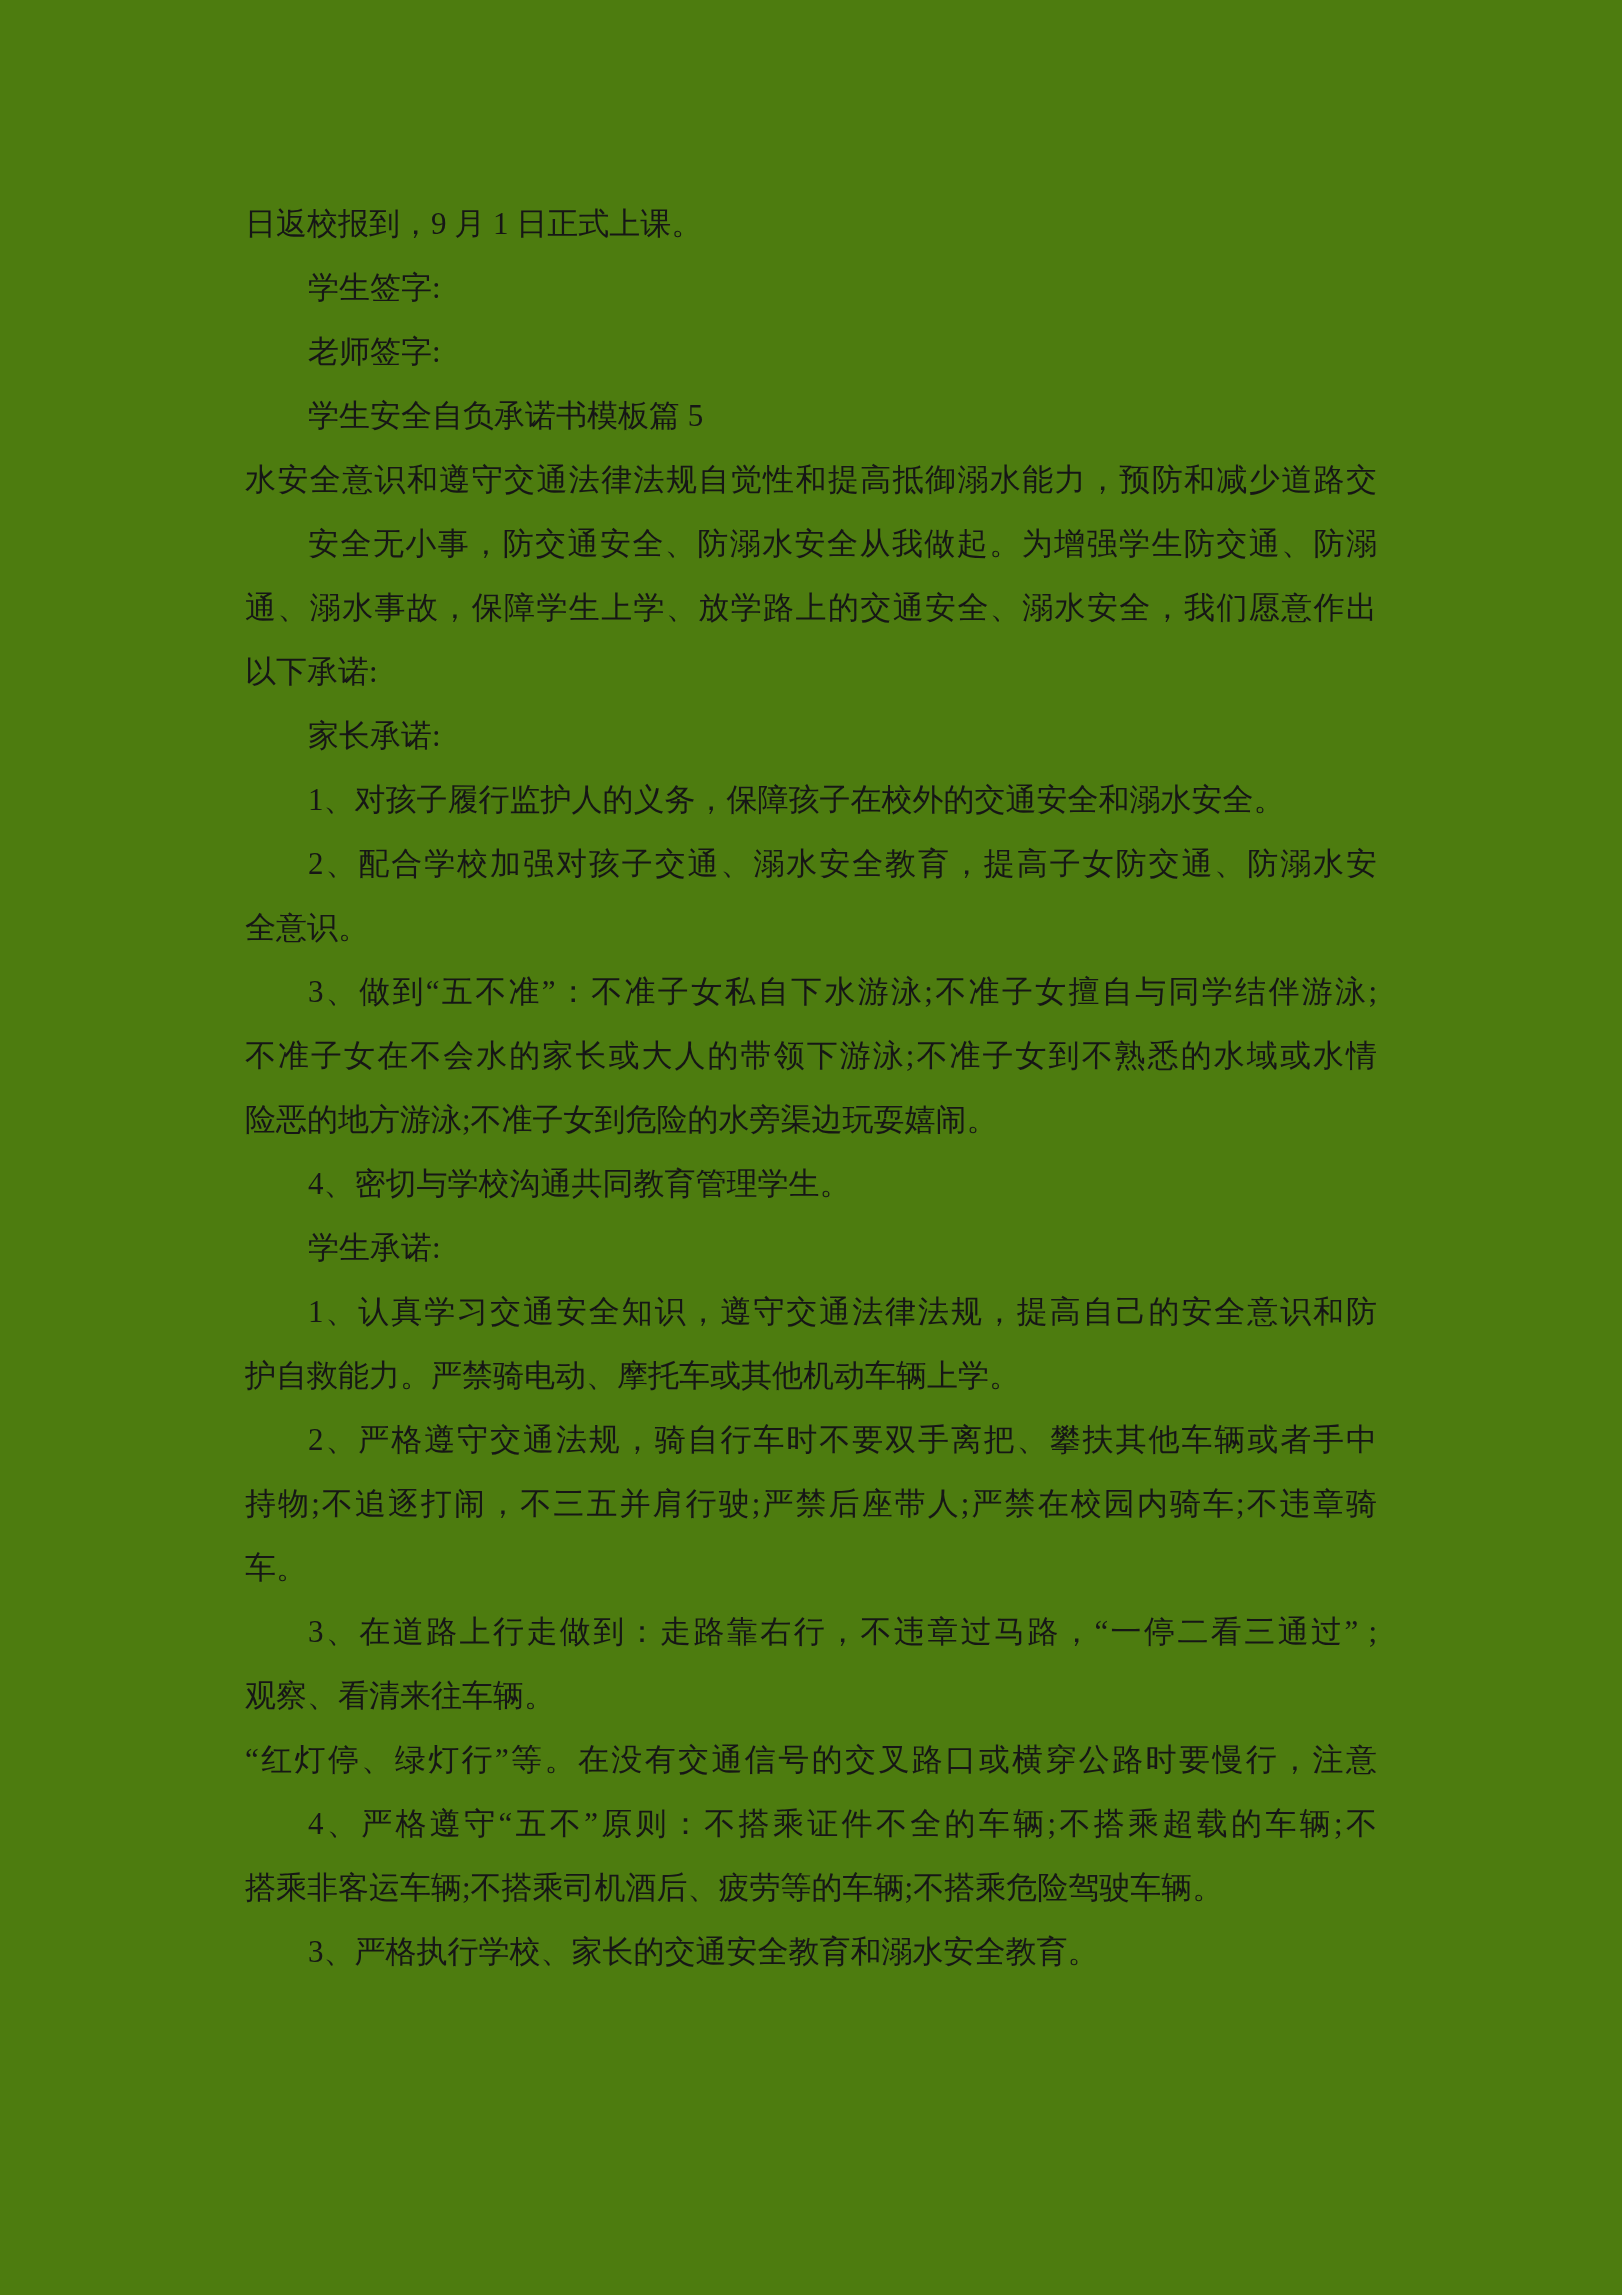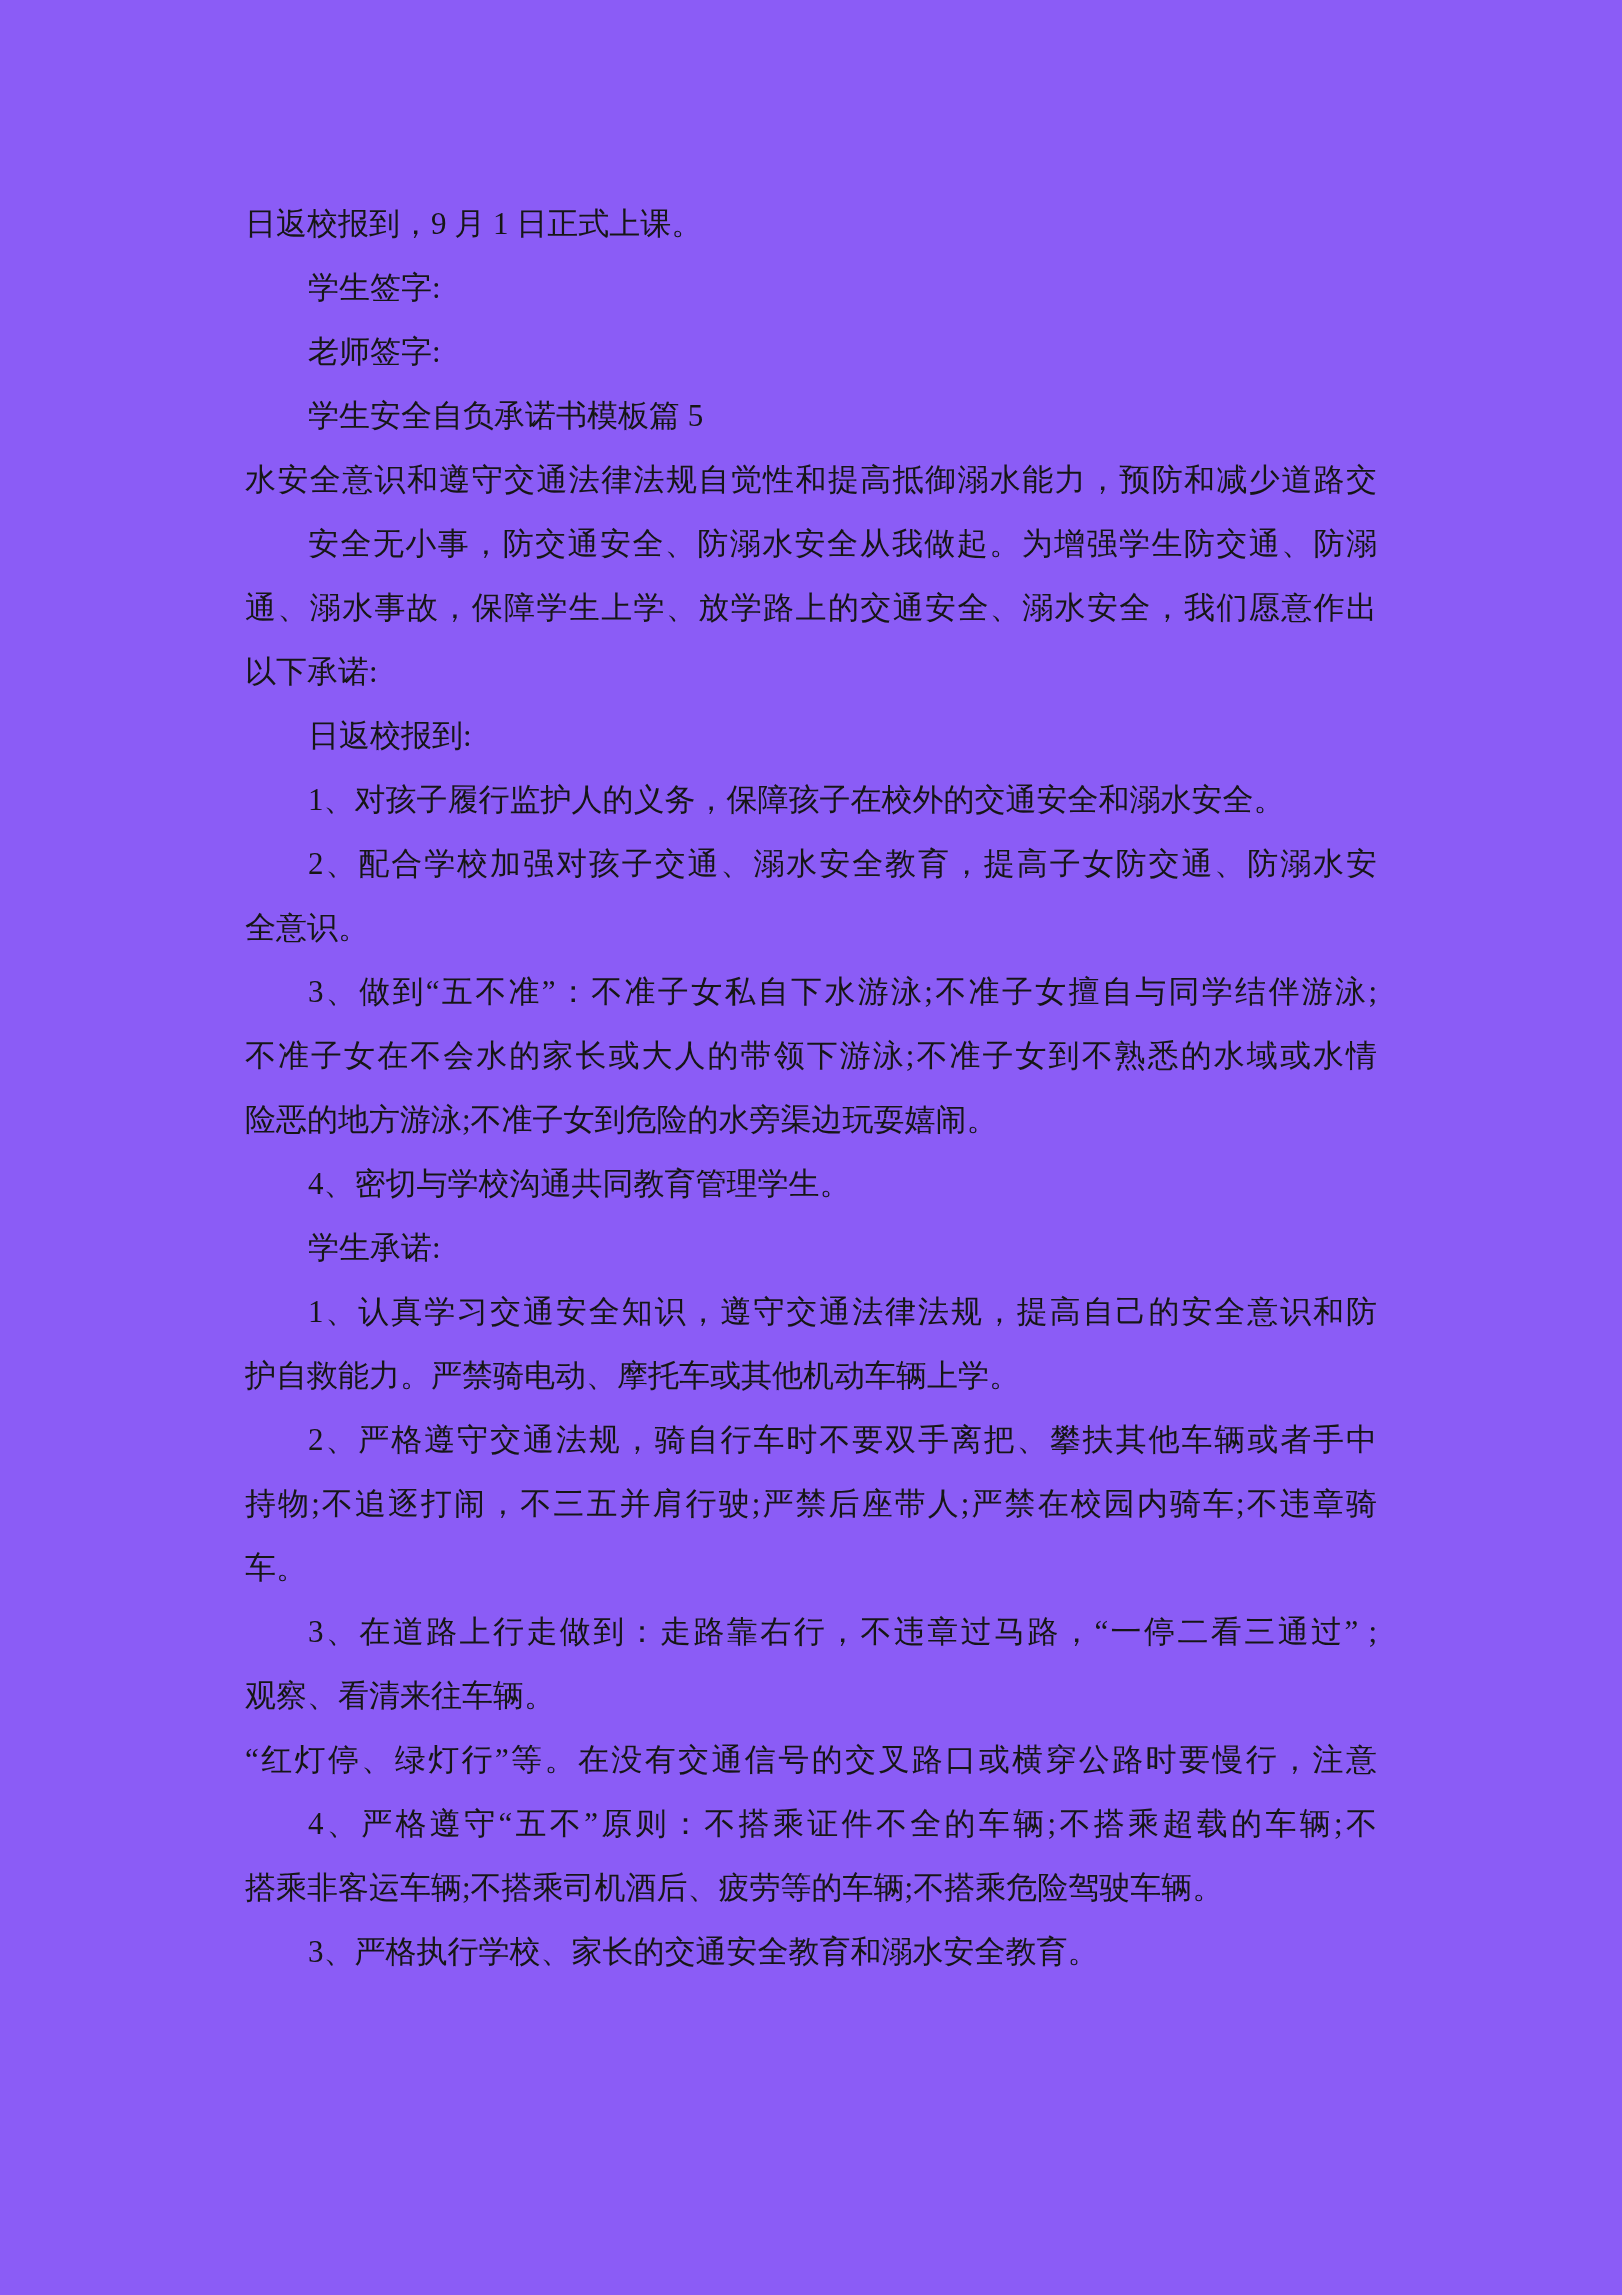--- a/index.html
+++ b/index.html
@@ -4,21 +4,21 @@
 <style>
   html, body {
     margin: 0;
     padding: 0;
     background: #fafafa;
   }
   .page {
     position: relative;
     width: 1623px;
     height: 2295px;
-    background: #8b5cf6;
+    background: #4d7c0f;
     overflow: hidden;
     font-family: "Liberation Serif", "DejaVu Serif", serif;
     color: #161616;
   }
   .text-block {
     position: absolute;
     left: 245px;
     top: 192px;
     width: 1132px;
   }
@@ -42,21 +42,21 @@
 <div class="page">
   <div class="text-block">
     <div class="ln">日返校报到，9 月 1 日正式上课。</div>
     <div class="ln ind">学生签字:</div>
     <div class="ln ind">老师签字:</div>
     <div class="ln ind">学生安全自负承诺书模板篇 5</div>
     <div class="ln just">水安全意识和遵守交通法律法规自觉性和提高抵御溺水能力，预防和减少道路交</div>
     <div class="ln ind just">安全无小事，防交通安全、防溺水安全从我做起。为增强学生防交通、防溺</div>
     <div class="ln just">通、溺水事故，保障学生上学、放学路上的交通安全、溺水安全，我们愿意作出</div>
     <div class="ln">以下承诺:</div>
-    <div class="ln ind">日返校报到:</div>
+    <div class="ln ind">家长承诺:</div>
     <div class="ln ind">1、对孩子履行监护人的义务，保障孩子在校外的交通安全和溺水安全。</div>
     <div class="ln ind just">2、配合学校加强对孩子交通、溺水安全教育，提高子女防交通、防溺水安</div>
     <div class="ln">全意识。</div>
     <div class="ln ind just">3、做到“五不准”：不准子女私自下水游泳;不准子女擅自与同学结伴游泳;</div>
     <div class="ln just">不准子女在不会水的家长或大人的带领下游泳;不准子女到不熟悉的水域或水情</div>
     <div class="ln">险恶的地方游泳;不准子女到危险的水旁渠边玩耍嬉闹。</div>
     <div class="ln ind">4、密切与学校沟通共同教育管理学生。</div>
     <div class="ln ind">学生承诺:</div>
     <div class="ln ind just">1、认真学习交通安全知识，遵守交通法律法规，提高自己的安全意识和防</div>
     <div class="ln">护自救能力。严禁骑电动、摩托车或其他机动车辆上学。</div>

